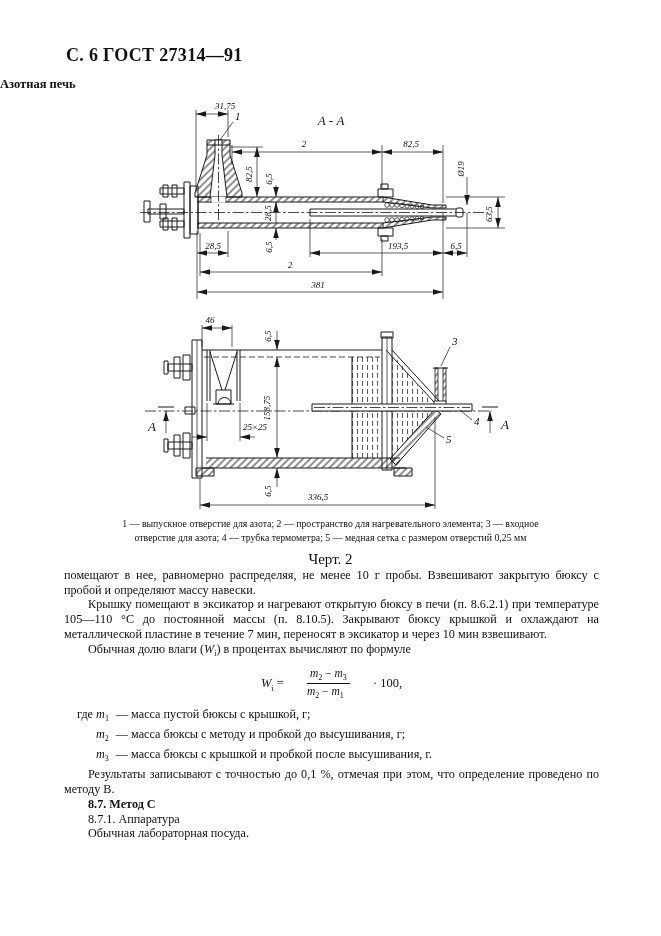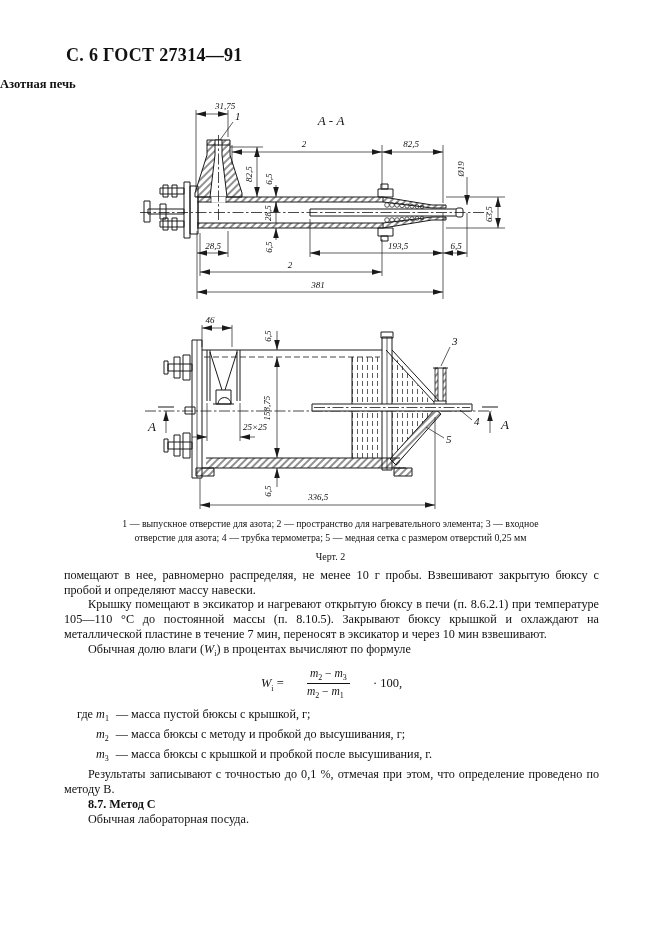--- a/index.html
+++ b/index.html
@@ -4,21 +4,21 @@
 <style>
   html,body{margin:0;padding:0;background:#888;}
   .page{
     position:relative;width:661px;height:936px;background:#ffffff;
     font-family:"Liberation Serif","DejaVu Serif",serif;color:#111;overflow:hidden;
   }
   .hdr{position:absolute;left:66px;top:45px;font-size:18px;font-weight:bold;letter-spacing:.3px;}
   .figtitle{position:absolute;left:0;top:77px;width:661px;font-size:12.5px;font-weight:bold;}
   .drawing{position:absolute;left:130px;top:93px;}
   .caption{position:absolute;left:70px;top:517px;width:521px;text-align:center;font-size:9.8px;line-height:13.5px;}
-  .figlabel{position:absolute;left:0;top:551px;width:661px;text-align:center;font-size:10px;}
+  .figlabel{position:absolute;left:0;top:551px;width:661px;text-align:center;font-size:15px;}
   .textblock{position:absolute;left:64px;top:568px;width:535px;font-size:12.2px;line-height:14.7px;text-align:justify;}
   .textblock p{margin:0;}
   .ind{text-indent:24px;}
   .bold{font-weight:bold;}
   .formula-row{text-align:center;margin:5px 0 6px 0;font-size:12.5px;}
   .frac{display:inline-block;vertical-align:middle;text-align:left;font-size:11.5px;line-height:1.05;margin:0 20px;}
   .frac .num{display:block;border-bottom:1px solid #111;padding:0 3px 1px 3px;}
   .frac .den{display:block;padding-top:1px;}
   i{font-style:italic;}
   sub{font-size:8px;}
@@ -317,16 +317,17 @@
     </div>
     <div class="where-row wr2">
       <i>m</i><sub>2</sub><span class="wtxt">— масса бюксы с методу и пробкой до высушивания, г;</span>
     </div>
     <div class="where-row wr2">
       <i>m</i><sub>3</sub><span class="wtxt">— масса бюксы с крышкой и пробкой после высушивания, г.</span>
     </div>
 
     <p class="ind">Результаты записывают с точностью до 0,1 %, отмечая при этом, что определение проведено по методу В.</p>
     <p class="ind bold">8.7.  Метод С</p>
+    <p class="ind">8.7.1.  Аппаратура</p>
     <p class="ind">Обычная лабораторная посуда.</p>
   </div>
 
 </div>
 
 </body></html>

